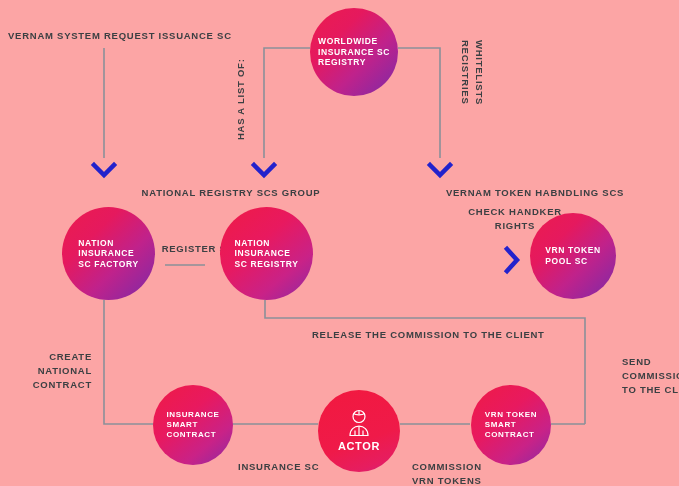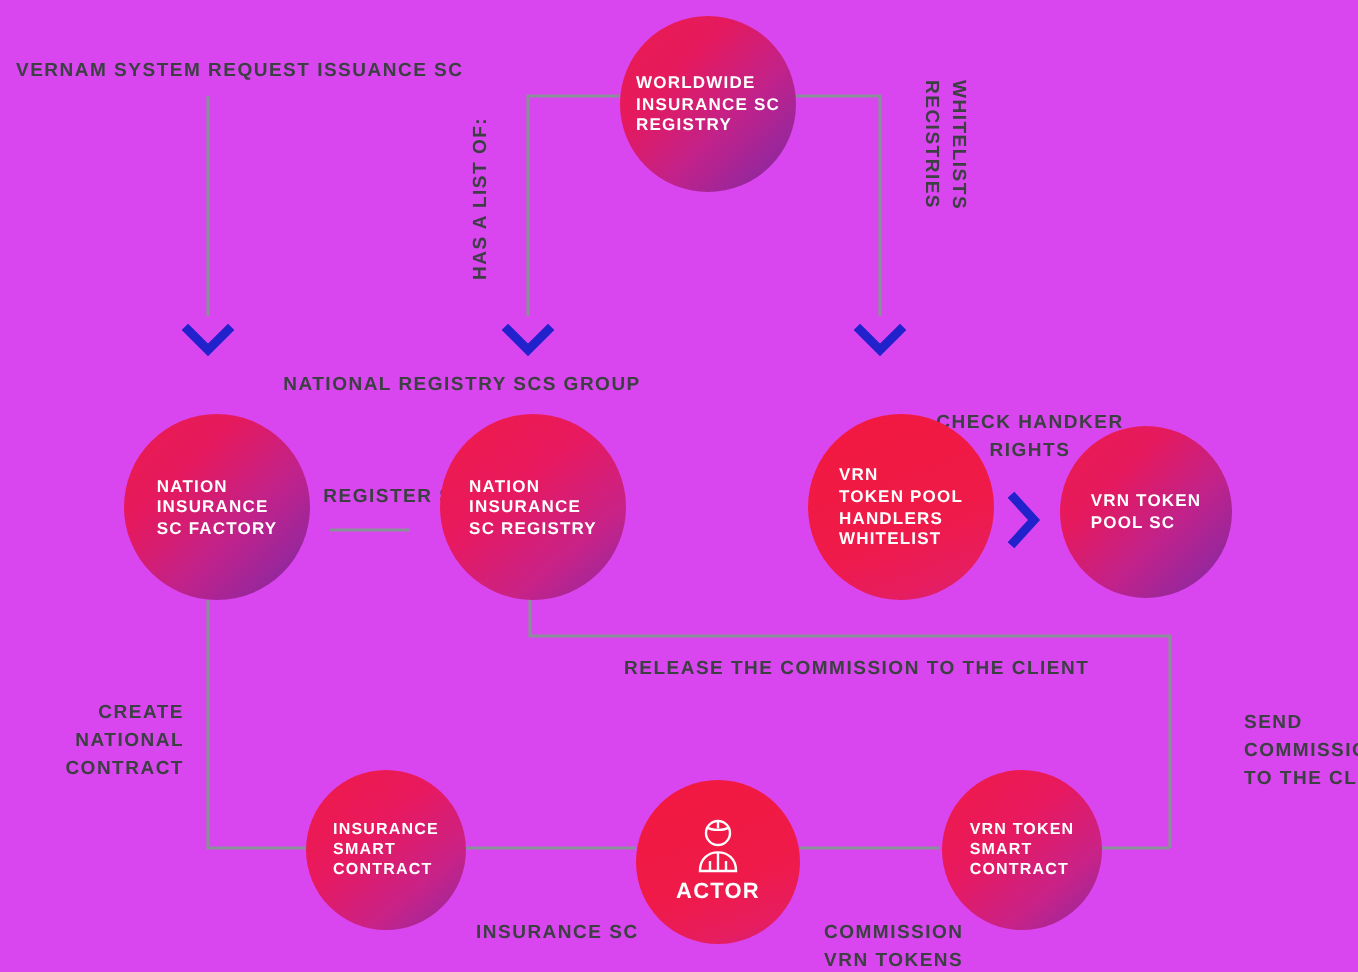--- a/index.html
+++ b/index.html
@@ -4,21 +4,21 @@
 <style>
   html, body {
     margin: 0;
     padding: 0;
     background: #ffffff;
   }
   #canvas {
     position: relative;
     width: 679px;
     height: 486px;
-    background: #d946ef;
+    background: #fca5a5;
     font-family: "Liberation Sans", sans-serif;
     overflow: hidden;
   }
   svg.lines {
     position: absolute;
     left: 0;
     top: 0;
     width: 679px;
     height: 486px;
     pointer-events: none;
@@ -111,20 +111,21 @@
 
   <div class="cap" style="left:8px; top:29px;">VERNAM SYSTEM REQUEST ISSUANCE SC</div>
 
   <div class="cap vert flip" style="left:234px; top:40px; height:100px;">HAS A LIST OF:</div>
 
   <div class="cap vert" style="left:458px; top:40px; height:100px;">WHITELISTS
 RECISTRIES</div>
 
   <div class="cap center" style="left:86px; top:186px; width:290px;">NATIONAL REGISTRY SCS GROUP</div>
 
+  <div class="cap center" style="left:400px; top:186px; width:270px;">VERNAM TOKEN HABNDLING SCS</div>
 
   <div class="cap center" style="left:152px; top:242px; width:92px;">REGISTER SC</div>
 
   <div class="cap center" style="left:450px; top:205px; width:130px;">CHECK HANDKER
 RIGHTS</div>
 
   <div class="cap" style="left:312px; top:317px;margin-top:11px;">RELEASE THE COMMISSION TO THE CLIENT</div>
 
   <div class="cap right" style="left:0px; top:350px; width:92px;">CREATE
 NATIONAL
@@ -150,26 +151,20 @@
 INSURANCE
 SC FACTORY</span>
   </div>
 
   <div class="node grad-b" style="left:220px; top:207px; width:93px; height:93px; font-size:8.5px;">
     <span class="node-label">NATION
 INSURANCE
 SC REGISTRY</span>
   </div>
 
-  <div class="node grad-e" style="left:404px; top:207px; width:93px; height:93px; font-size:8.5px;">
-    <span class="node-label">VRN
-TOKEN POOL
-HANDLERS
-WHITELIST</span>
-  </div>
 
   <div class="node grad-a" style="left:530px; top:213px; width:86px; height:86px; font-size:8.5px;">
     <span class="node-label">VRN TOKEN
 POOL SC</span>
   </div>
 
   <div class="node grad-b" style="left:153px; top:385px; width:80px; height:80px; font-size:8px;">
     <span class="node-label">INSURANCE
 SMART
 CONTRACT</span>

